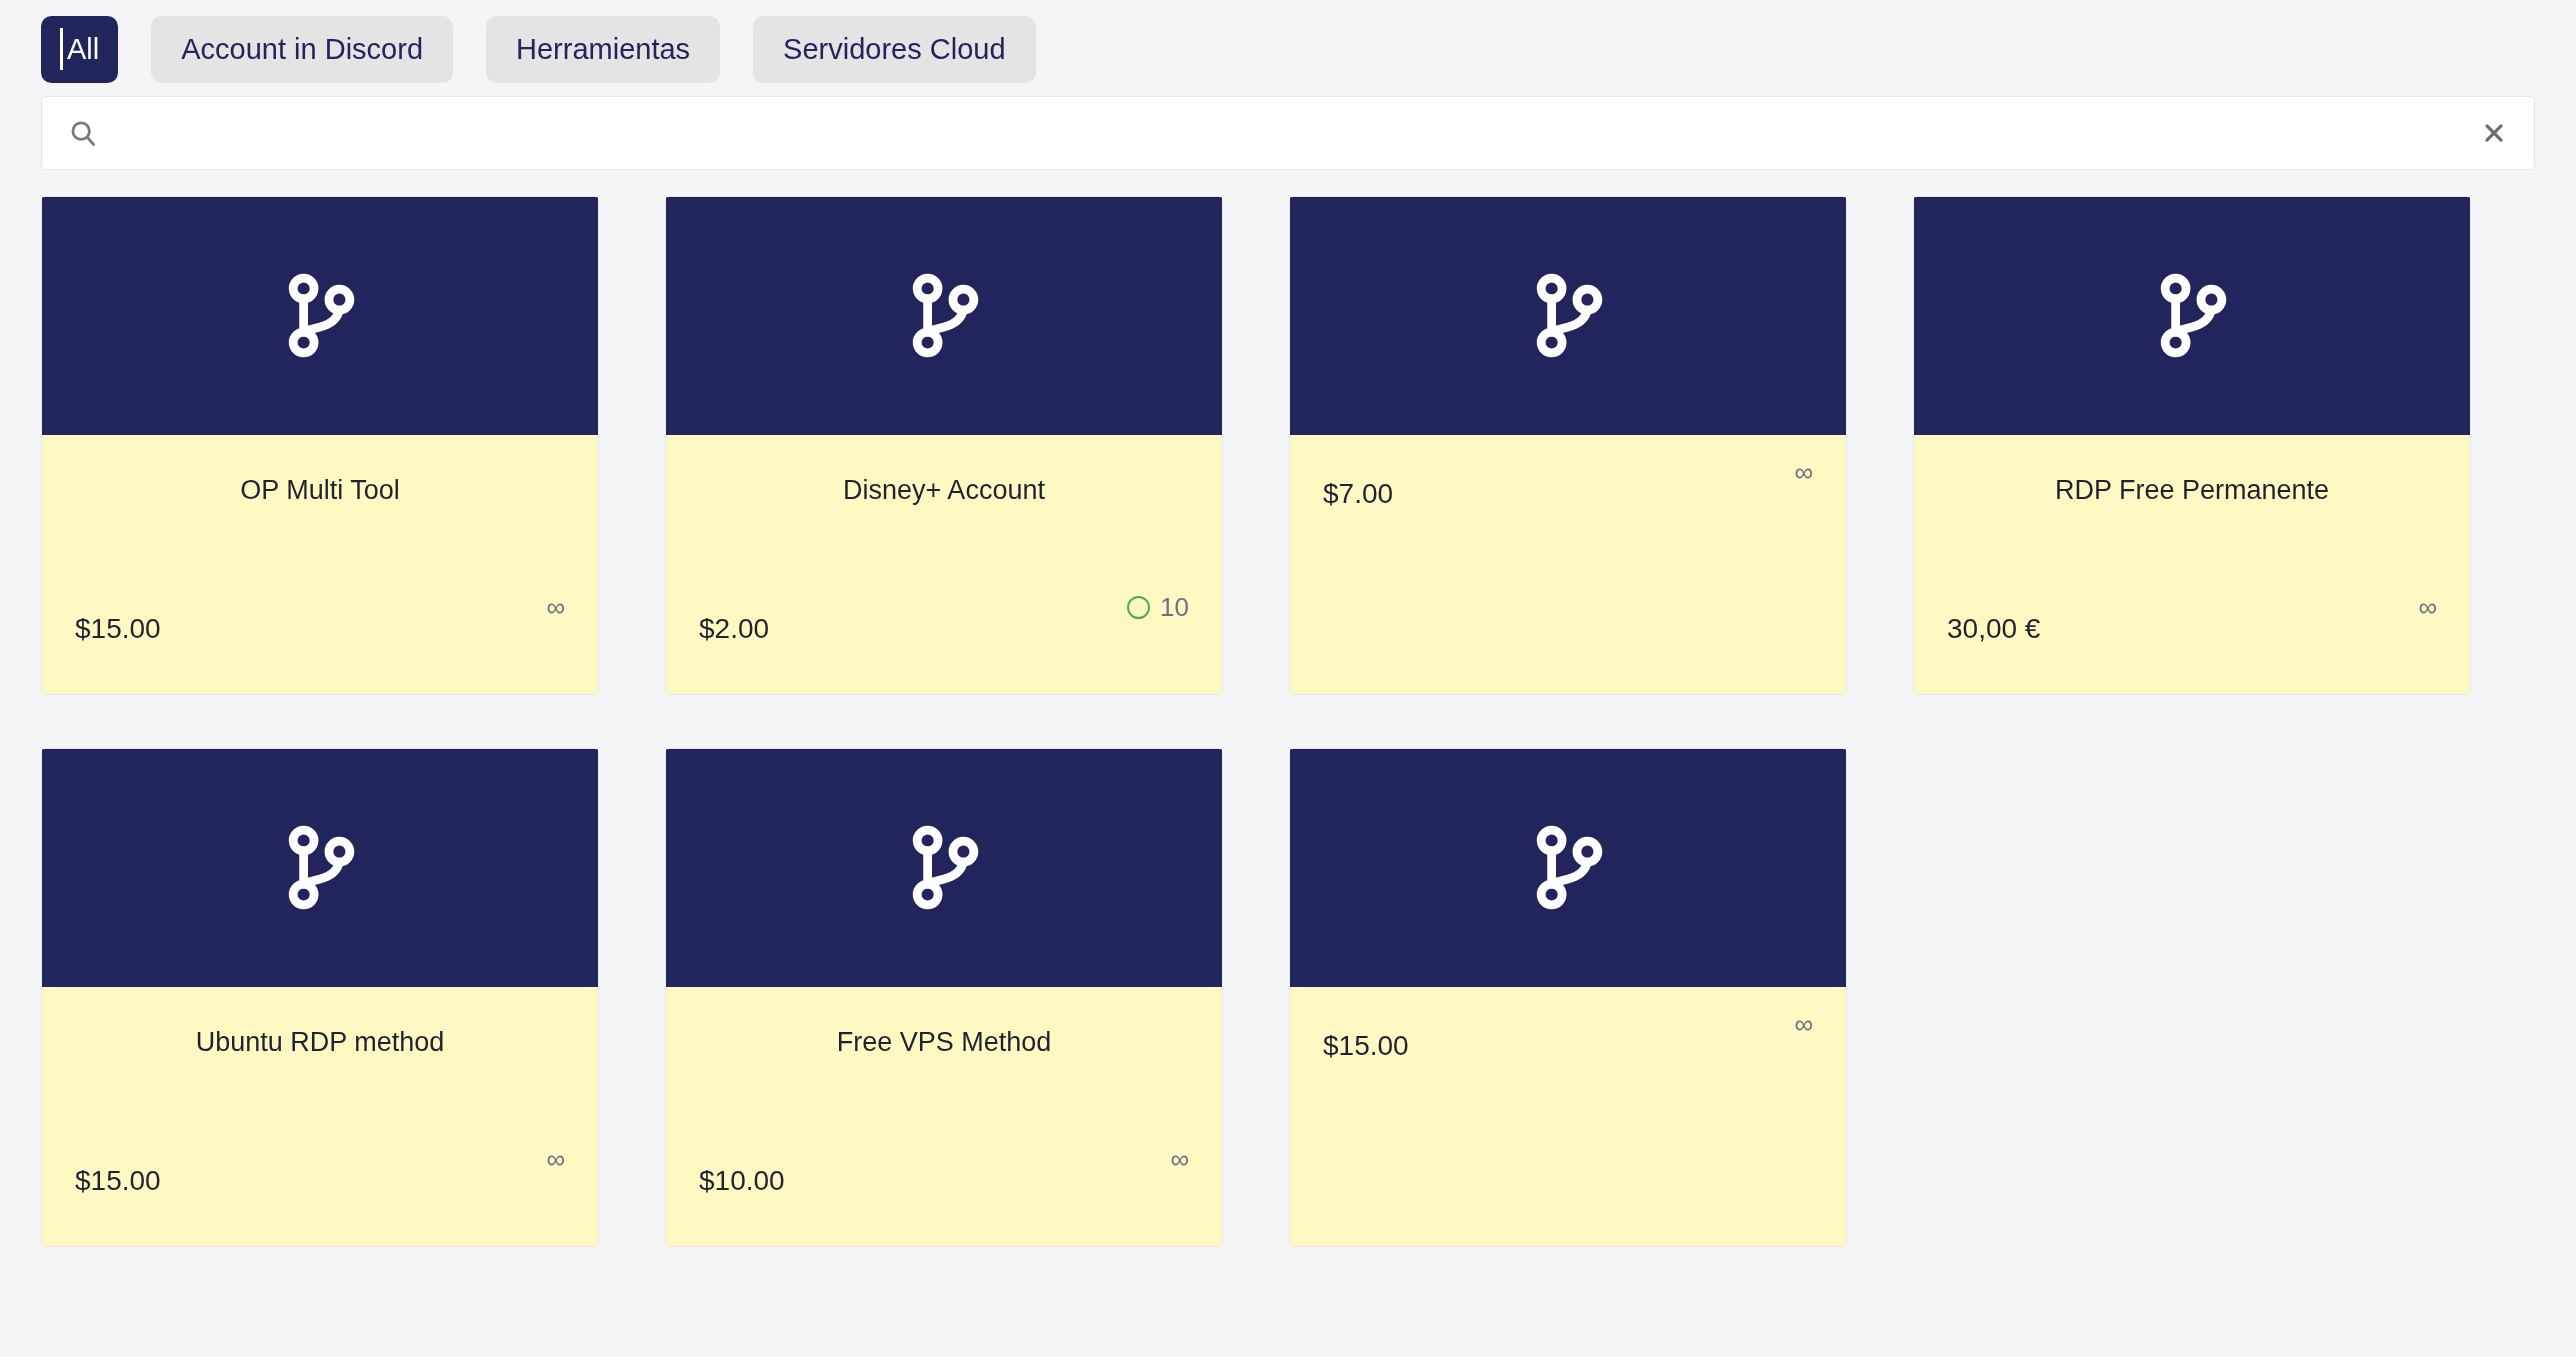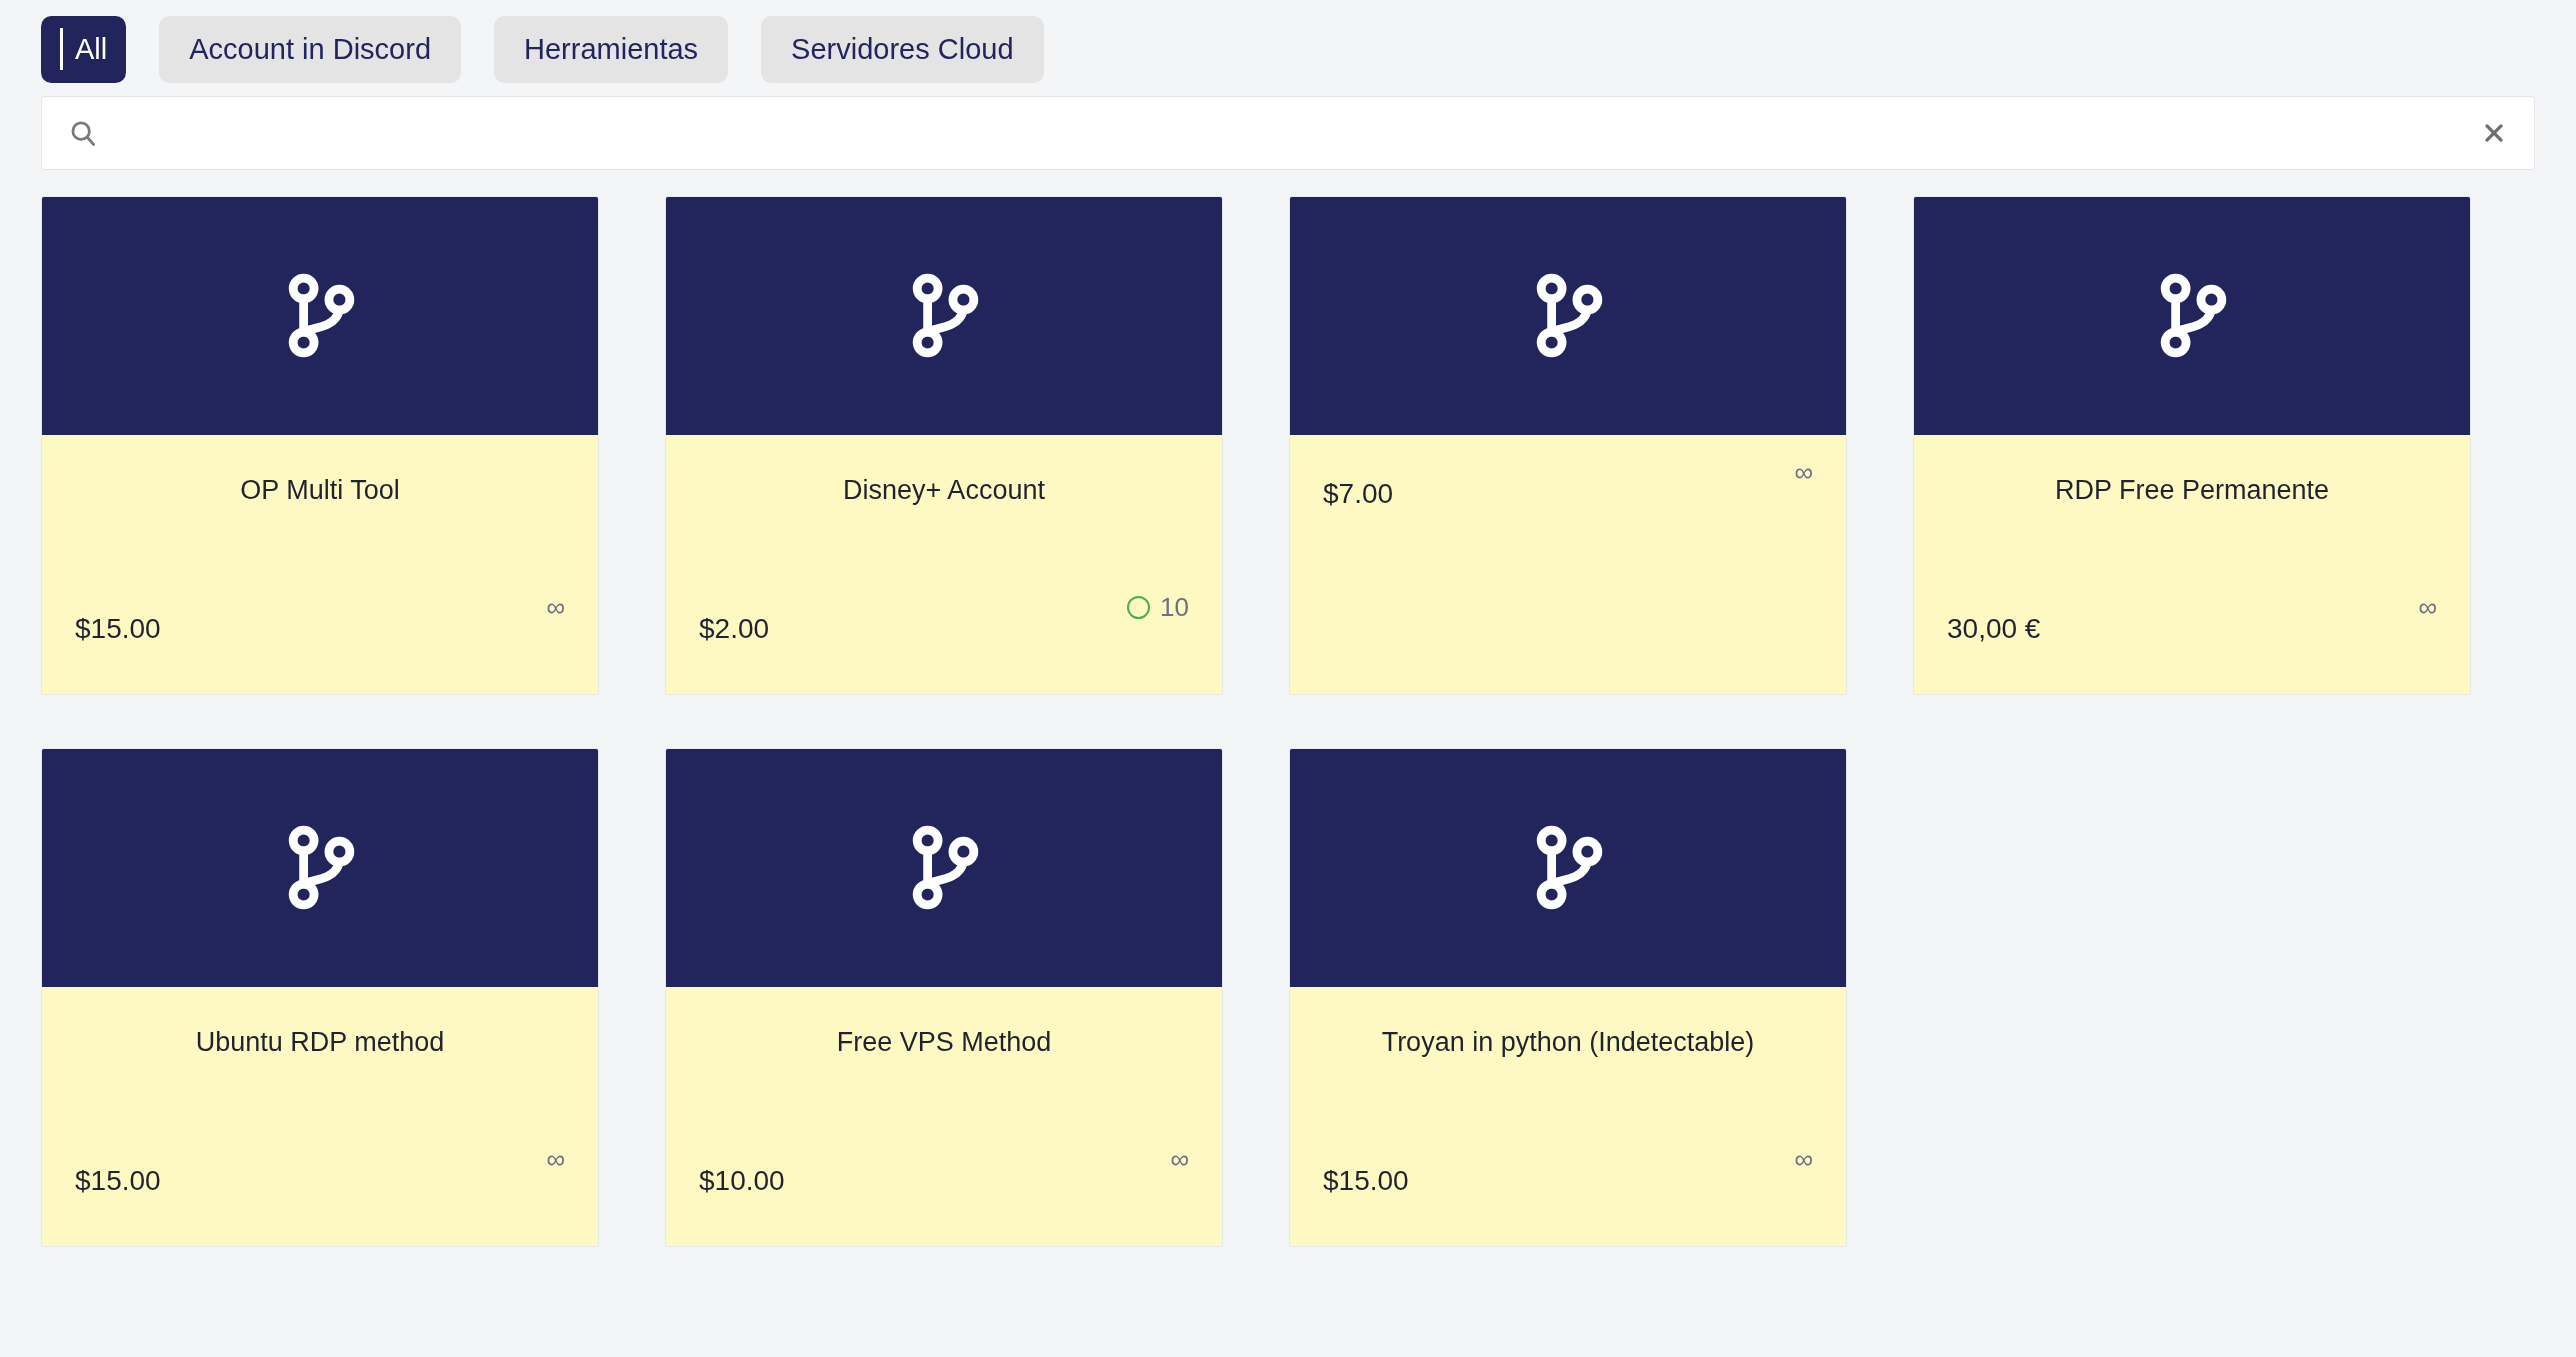--- a/index.html
+++ b/index.html
@@ -52,21 +52,21 @@
   
   .tab.active .caret {
     position: absolute;
     left: 19px;
     top: 12.3px;
     width: 2.6px;
     height: 42px;
     background: #ffffff;
   }
   .tab.active .tab-text {
-    padding-left: 15px;
+    padding-left: 7px;
   }
 
   
   .search-wrap {
     margin: 12.3px 41px 0 41px;
     height: 74px;
     background: #ffffff;
     border: 0.9px solid #e3e5e9;
     border-radius: 3.5px;
     display: flex;
@@ -337,21 +337,20 @@
         <span>
           <svg width="81" height="91" viewBox="0 0 24 26" fill="none" stroke="#ffffff" stroke-width="2.6" stroke-linecap="round" stroke-linejoin="round">
             <circle cx="7" cy="5" r="3.1" fill="none"></circle>
             <circle cx="7" cy="21" r="3.1" fill="none"></circle>
             <circle cx="17.6" cy="8.3" r="3.1" fill="none"></circle>
             <line x1="7" y1="8.1" x2="7" y2="17.9"></line>
             <path d="M7 17.6 C 11.2 16.6, 16.4 16.2, 17.6 11.4"></path>
           </svg>
         </span>
       </div>
-      <div class="card-title">Troyan in python (Indetectable)</div>
       <div class="card-footer">
         <div class="card-price">$15.00</div>
         <div class="card-stock">
           <span class="stock-infinity">∞</span>
         </div>
       </div>
     </div>
   </div>
 
 

